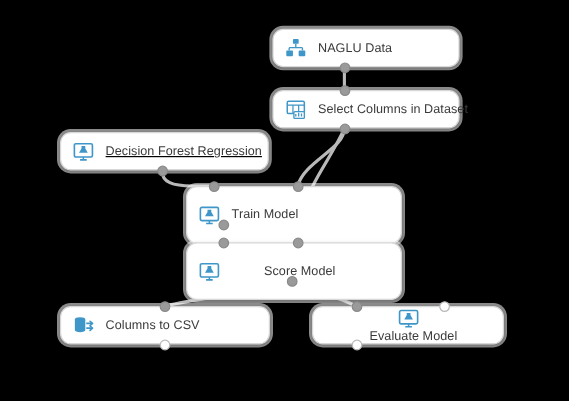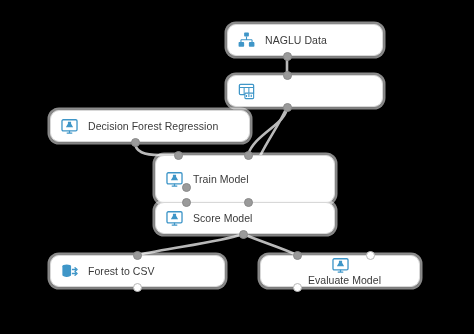--- a/index.html
+++ b/index.html
@@ -87,53 +87,54 @@
           </svg></span>
         <span class="node-label">NAGLU Data</span>
       </div>
       <div class="node" style="left: 227px; top: 75px; width: 156px; height: 32px;">
         <span class="node-icon"><svg viewBox="0 0 24 24">
             <rect x="3" y="3" width="18" height="13" rx="1.5" fill="none" stroke="#3f96c8" stroke-width="1.6"></rect>
             <path d="M3 7 h18 M9 7 v9 M15 7 v9" stroke="#3f96c8" stroke-width="1.3"></path>
             <rect x="10" y="14" width="11" height="7" rx="1" fill="#ffffff" stroke="#3f96c8" stroke-width="1.4"></rect>
             <path d="M12 19 v-2.5 M15 19 v-4 M18 19 v-3" stroke="#3f96c8" stroke-width="1.4"></path>
           </svg></span>
+        <span class="node-label">Select Columns in Dataset</span>
       </div>
-      <div class="node" style="left: 50px; top: 110px; width: 200px; height: 32px;">
+      <div class="node" style="left: 50px; top: 110px; width: 174px; height: 32px; text-decoration: underline;">
         <span class="node-icon"><svg viewBox="0 0 24 24">
             <rect x="2.5" y="3.5" width="19" height="14" rx="1.6" fill="none" stroke="#3f96c8" stroke-width="1.7"></rect>
             <path d="M10 6 h4 v2.4 l2.6 4.6 h-9.2 l2.6 -4.6 z" fill="#3f96c8"></path>
             <path d="M12 17.5 v3 M8.5 20.5 h7" stroke="#3f96c8" stroke-width="1.6"></path>
           </svg></span>
         <span class="node-label">Decision Forest Regression</span>
       </div>
       <div class="node" style="left: 155px; top: 155px; width: 180px; height: 48px;">
         <span class="node-icon"><svg viewBox="0 0 24 24">
             <rect x="2.5" y="3.5" width="19" height="14" rx="1.6" fill="none" stroke="#3f96c8" stroke-width="1.7"></rect>
             <path d="M10 6 h4 v2.4 l2.6 4.6 h-9.2 l2.6 -4.6 z" fill="#3f96c8"></path>
             <path d="M12 17.5 v3 M8.5 20.5 h7" stroke="#3f96c8" stroke-width="1.6"></path>
           </svg></span>
         <span class="node-label">Train Model</span>
       </div>
-      <div class="node" style="left: 155px; top: 202px; width: 180px; height: 32px;">
+      <div class="node" style="left: 155px; top: 202px; width: 180px; height: 48px; gap: 27px;">
         <span class="node-icon"><svg viewBox="0 0 24 24">
             <rect x="2.5" y="3.5" width="19" height="14" rx="1.6" fill="none" stroke="#3f96c8" stroke-width="1.7"></rect>
             <path d="M10 6 h4 v2.4 l2.6 4.6 h-9.2 l2.6 -4.6 z" fill="#3f96c8"></path>
             <path d="M12 17.5 v3 M8.5 20.5 h7" stroke="#3f96c8" stroke-width="1.6"></path>
           </svg></span>
         <span class="node-label">Score Model</span>
       </div>
       <div class="node" style="left: 50px; top: 255px; width: 175px; height: 32px;">
         <span class="node-icon"><svg viewBox="0 0 24 24">
             <ellipse cx="8.5" cy="5.5" rx="5.5" ry="2.4" fill="#3f96c8"></ellipse>
             <path d="M3 5.5 v11 c0 1.3 2.5 2.4 5.5 2.4 s5.5 -1.1 5.5 -2.4 v-11" fill="#3f96c8"></path>
             <path d="M15 9.5 h6 M15 14.5 h6" stroke="#3f96c8" stroke-width="1.7"></path>
             <path d="M19 7.2 l2.6 2.3 l-2.6 2.3 M19 12.2 l2.6 2.3 l-2.6 2.3" fill="none" stroke="#3f96c8" stroke-width="1.7" stroke-linecap="round" stroke-linejoin="round"></path>
           </svg></span>
-        <span class="node-label">Forest to CSV</span>
+        <span class="node-label">Columns to CSV</span>
       </div>
       <div class="node" style="left: 260px; top: 255px; width: 160px; height: 32px; flex-direction: column;">
         <span class="node-icon"><svg viewBox="0 0 24 24">
             <rect x="2.5" y="3.5" width="19" height="14" rx="1.6" fill="none" stroke="#3f96c8" stroke-width="1.7"></rect>
             <path d="M10 6 h4 v2.4 l2.6 4.6 h-9.2 l2.6 -4.6 z" fill="#3f96c8"></path>
             <path d="M12 17.5 v3 M8.5 20.5 h7" stroke="#3f96c8" stroke-width="1.6"></path>
           </svg></span>
         <span class="node-label">Evaluate Model</span>
       </div>
     </div>

